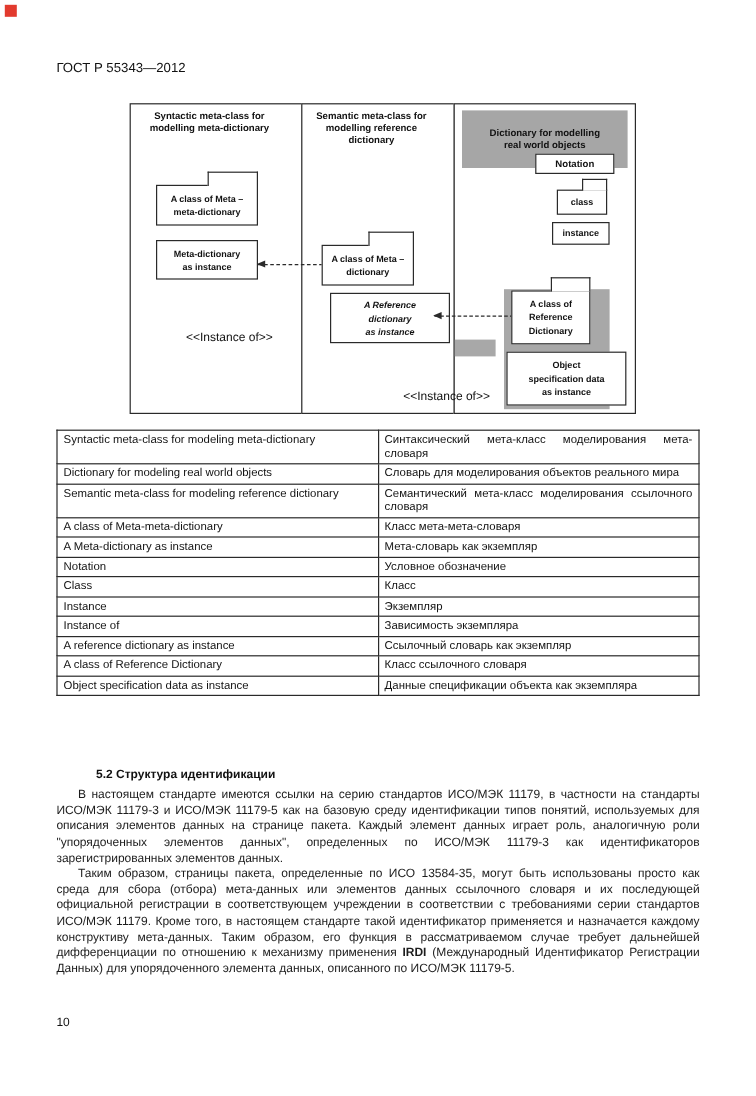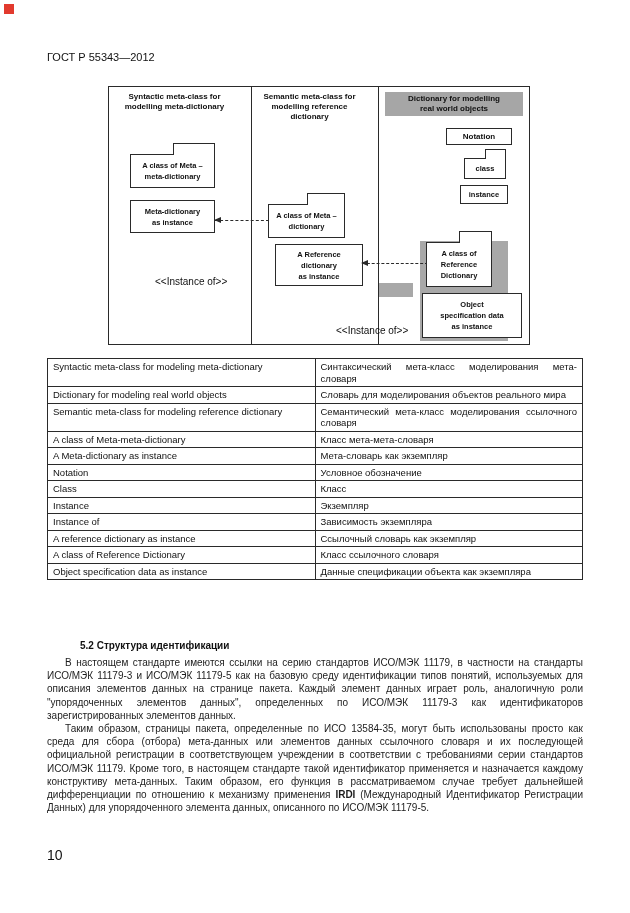--- a/index.html
+++ b/index.html
@@ -12,21 +12,21 @@
   .doc-code { position:absolute; left:47px; top:51px; font-size:11px; font-weight:normal; color:#111; }
 
   
   .figure { position:absolute; left:108px; top:86px; width:422px; height:260px; font-size:8px; color:#111; }
   .panel { position:absolute; top:0; height:259px; border:1px solid #2a2a2a; background:#fff; }
   .p1 { left:0; width:144px; }
   .p2 { left:143px; width:128px; }
   .p3 { left:270px; width:152px; }
   .panel-title { position:absolute; top:5px; left:3px; right:14px; text-align:center; font-weight:bold;
                  white-space:pre-line; line-height:10px; }
-  .p3-title { background:#a6a6a6; padding:2px 0; left:6px; right:6px; }
+  .p3-title { background:#a6a6a6; padding:14px 0; left:6px; right:6px; }
 
   .gray-blob { position:absolute; background:#a8a8a8; }
   .blob1 { left:312px; top:155px; width:88px; height:100px; }
   .blob2 { left:271px; top:197px; width:34px; height:14px; }
 
   
   .cls { position:absolute; }
   .cls .tab { position:relative; z-index:2; margin-left:50%; width:50%; height:12px;
               border:1px solid #2a2a2a; border-bottom:none; background:#fff; }
   .cls .cbody { position:relative; z-index:1; margin-top:-1px; border:1px solid #2a2a2a; background:#fff;
@@ -37,21 +37,21 @@
   .cls3 { left:318px; top:145px; width:66px; }
   .cls-legend { left:356px; top:63px; width:42px; }
   .cls-legend .tab { height:10px; }
   .cls-legend .cbody { padding:4px 1px; }
 
   
   .ibox { position:absolute; border:1px solid #2a2a2a; background:#fff; display:flex; align-items:center;
           justify-content:center; text-align:center; font-weight:bold; white-space:pre-line;
           line-height:11px; font-size:7.5px; }
   .ibox1 { left:22px; top:114px; width:85px; height:33px; }
-  .ibox2 { left:167px; top:158px; width:88px; height:42px; }
+  .ibox2 { left:167px; top:158px; width:100px; height:42px;font-style:italic; }
   .ibox3 { left:314px; top:207px; width:100px; height:45px; }
   .ibox-legend { left:352px; top:99px; width:48px; height:19px; }
 
   .notation-box { position:absolute; left:338px; top:42px; width:66px; border:1px solid #2a2a2a;
                   background:#fff; text-align:center; font-weight:bold; padding:3px 0; }
 
   .arrow { position:absolute; height:0; border-top:1px dashed #2a2a2a; }
   .arrow::before { content:""; position:absolute; left:-1px; top:-4px; width:0; height:0;
                    border-top:3.5px solid transparent; border-bottom:3.5px solid transparent;
                    border-right:7px solid #2a2a2a; }
@@ -70,21 +70,21 @@
   .terms td.ru { text-align:justify; }
 
   .caption { position:absolute; left:47px; top:615px; width:536px; text-align:center; font-size:9.5px; color:#111; }
 
   .sec-heading { position:absolute; left:80px; top:640px; font-size:10px; font-weight:bold; color:#111; }
 
   .body-text { position:absolute; left:47px; top:656px; width:536px; font-size:10px;
                line-height:13.2px; text-align:justify; color:#1c1c1c; }
   .body-text p { text-indent:18px; }
 
-  .page-num { position:absolute; left:47px; top:847px; font-size:14px; color:#111; }
+  .page-num { position:absolute; left:47px; top:847px; font-size:10px; color:#111; }
 </style>
 </head>
 <body>
 
 <div class="page">
 
   <div class="corner-mark"></div>
 
   <div class="doc-code">ГОСТ Р 55343—2012</div>
 

